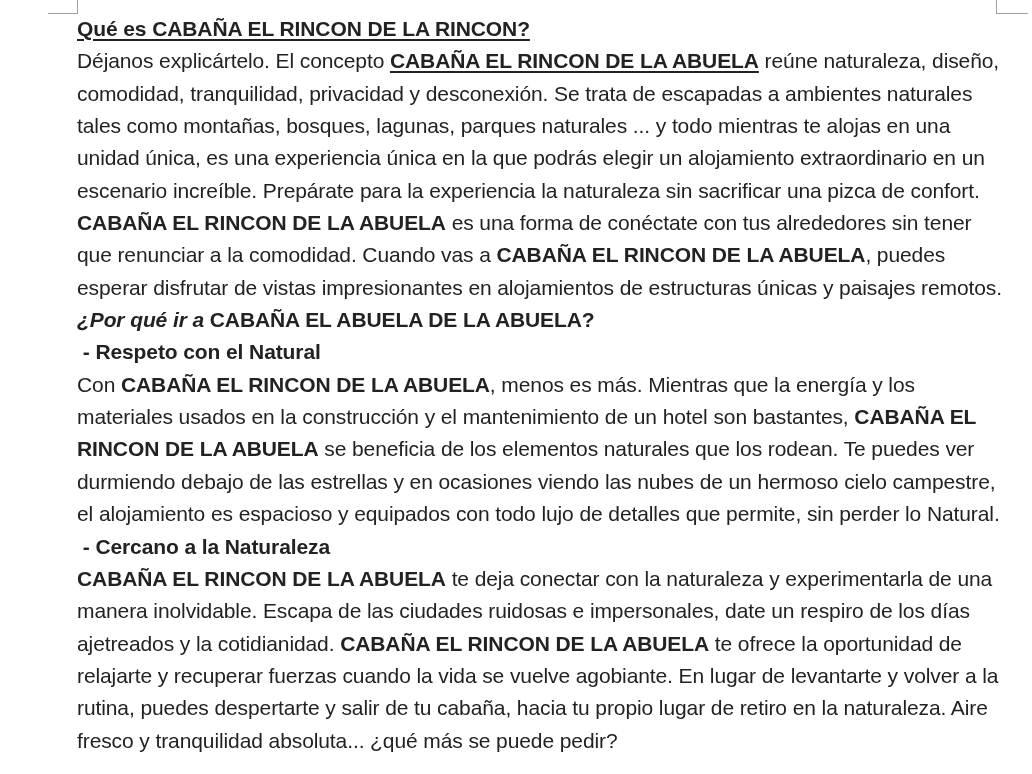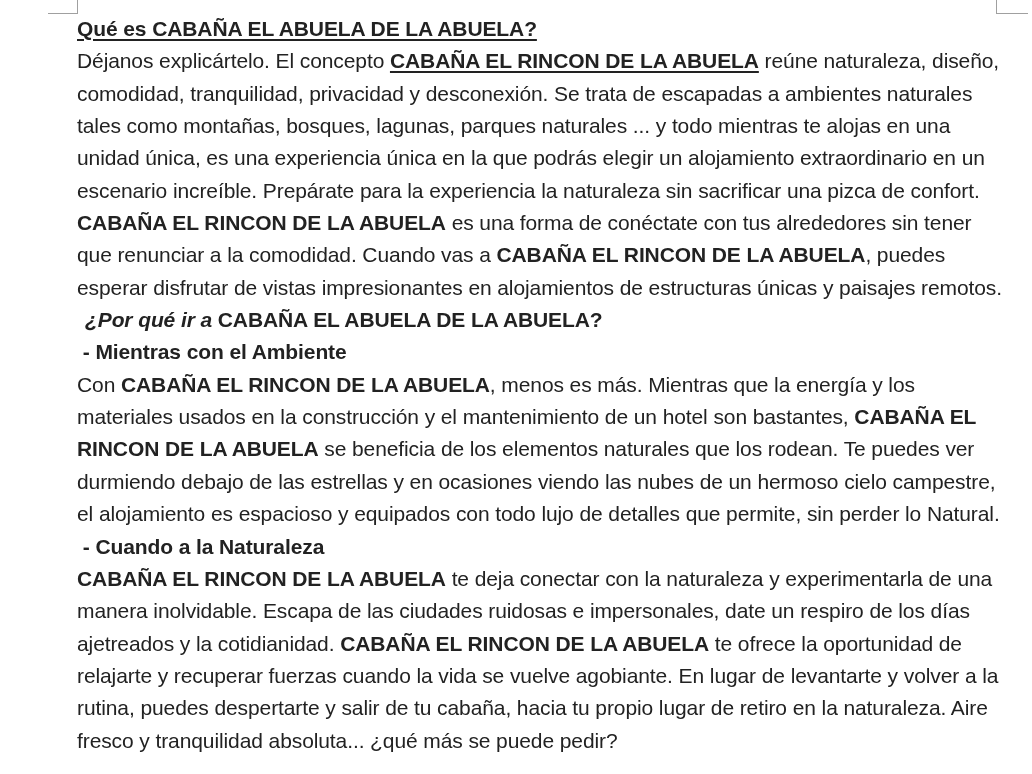--- a/index.html
+++ b/index.html
@@ -40,30 +40,30 @@
     color: #222222;
     font-size: 21px;
     line-height: 32.35px;
     letter-spacing: -0.1px;
   }
   .doc-body p {
     margin: 0;
     white-space: pre-wrap;
   }
   .run.b { font-weight: bold; }
-  .run.i { font-style: italic; margin-left: 8px; }
+  .run.i { font-style: italic; }
   .run.u { text-decoration: underline; text-underline-offset: 3px; text-decoration-thickness: 1.5px; }
 </style>
 </head>
 <body>
 
 <div class="corner-mark left"></div>
 <div class="corner-mark right"></div>
 
 <div class="doc-body">
-  <p><span class="run b u">Qué es CABAÑA EL ABUELA DE LA ABUELA?</span></p>
+  <p><span class="run b u">Qué es CABAÑA EL RINCON DE LA RINCON?</span></p>
   <p><span class="run">Déjanos explicártelo. El concepto </span><span class="run b u">CABAÑA EL RINCON DE LA ABUELA</span><span class="run"> reúne naturaleza, diseño, comodidad, tranquilidad, privacidad y desconexión. Se trata de escapadas a ambientes naturales tales como montañas, bosques, lagunas, parques naturales ... y todo mientras te alojas en una unidad única, es una experiencia única en la que podrás elegir un alojamiento extraordinario en un escenario increíble. Prepárate para la experiencia la naturaleza sin sacrificar una pizca de confort. </span><span class="run b">CABAÑA EL RINCON DE LA ABUELA</span><span class="run"> es una forma de conéctate con tus alrededores sin tener que renunciar a la comodidad. Cuando vas a </span><span class="run b">CABAÑA EL RINCON DE LA ABUELA</span><span class="run">, puedes esperar disfrutar de vistas impresionantes en alojamientos de estructuras únicas y paisajes remotos.</span></p>
   <p><span class="run b i">¿Por qué ir a </span><span class="run b">CABAÑA EL ABUELA DE LA ABUELA?</span></p>
-  <p><span class="run b"> - Mientras con el Ambiente</span></p>
+  <p><span class="run b"> - Respeto con el Natural</span></p>
   <p><span class="run">Con </span><span class="run b">CABAÑA EL RINCON DE LA ABUELA</span><span class="run">, menos es más. Mientras que la energía y los materiales usados en la construcción y el mantenimiento de un hotel son bastantes, </span><span class="run b">CABAÑA EL RINCON DE LA ABUELA</span><span class="run"> se beneficia de los elementos naturales que los rodean. Te puedes ver durmiendo debajo de las estrellas y en ocasiones viendo las nubes de un hermoso cielo campestre, el alojamiento es espacioso y equipados con todo lujo de detalles que permite, sin perder lo Natural.</span></p>
-  <p><span class="run b"> - Cuando a la Naturaleza</span></p>
+  <p><span class="run b"> - Cercano a la Naturaleza</span></p>
   <p><span class="run b">CABAÑA EL RINCON DE LA ABUELA</span><span class="run"> te deja conectar con la naturaleza y experimentarla de una manera inolvidable. Escapa de las ciudades ruidosas e impersonales, date un respiro de los días ajetreados y la cotidianidad. </span><span class="run b">CABAÑA EL RINCON DE LA ABUELA</span><span class="run"> te ofrece la oportunidad de relajarte y recuperar fuerzas cuando la vida se vuelve agobiante. En lugar de levantarte y volver a la rutina, puedes despertarte y salir de tu cabaña, hacia tu propio lugar de retiro en la naturaleza. Aire fresco y tranquilidad absoluta... ¿qué más se puede pedir?</span></p>
 </div>
 
 </body></html>

